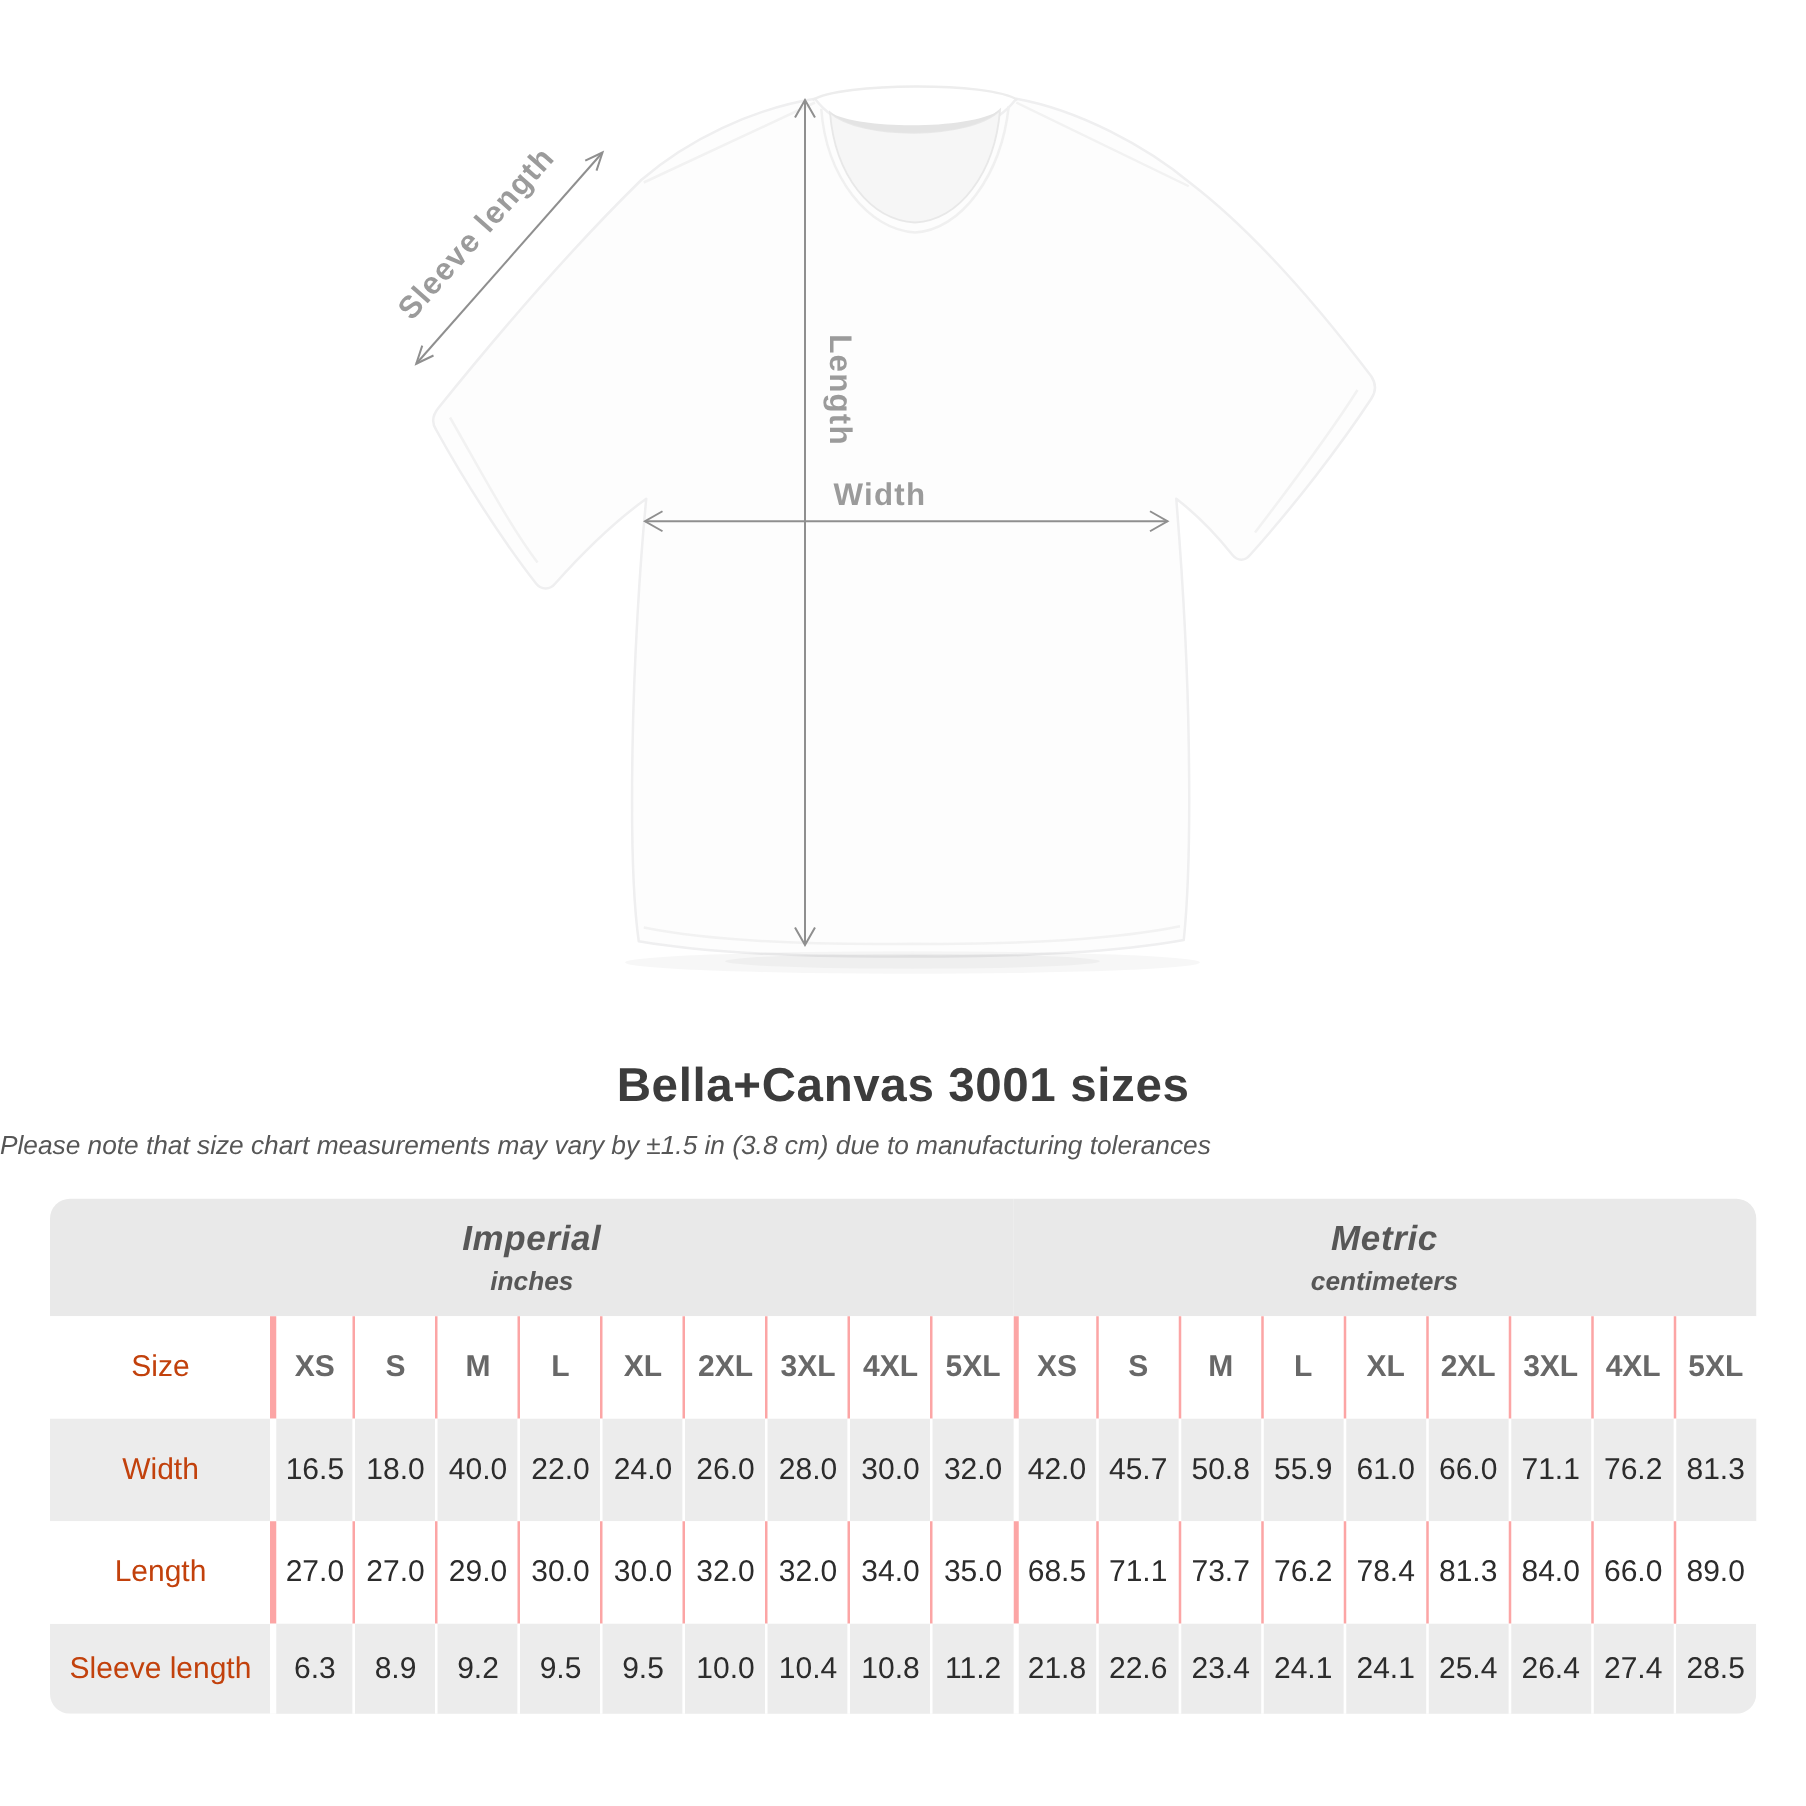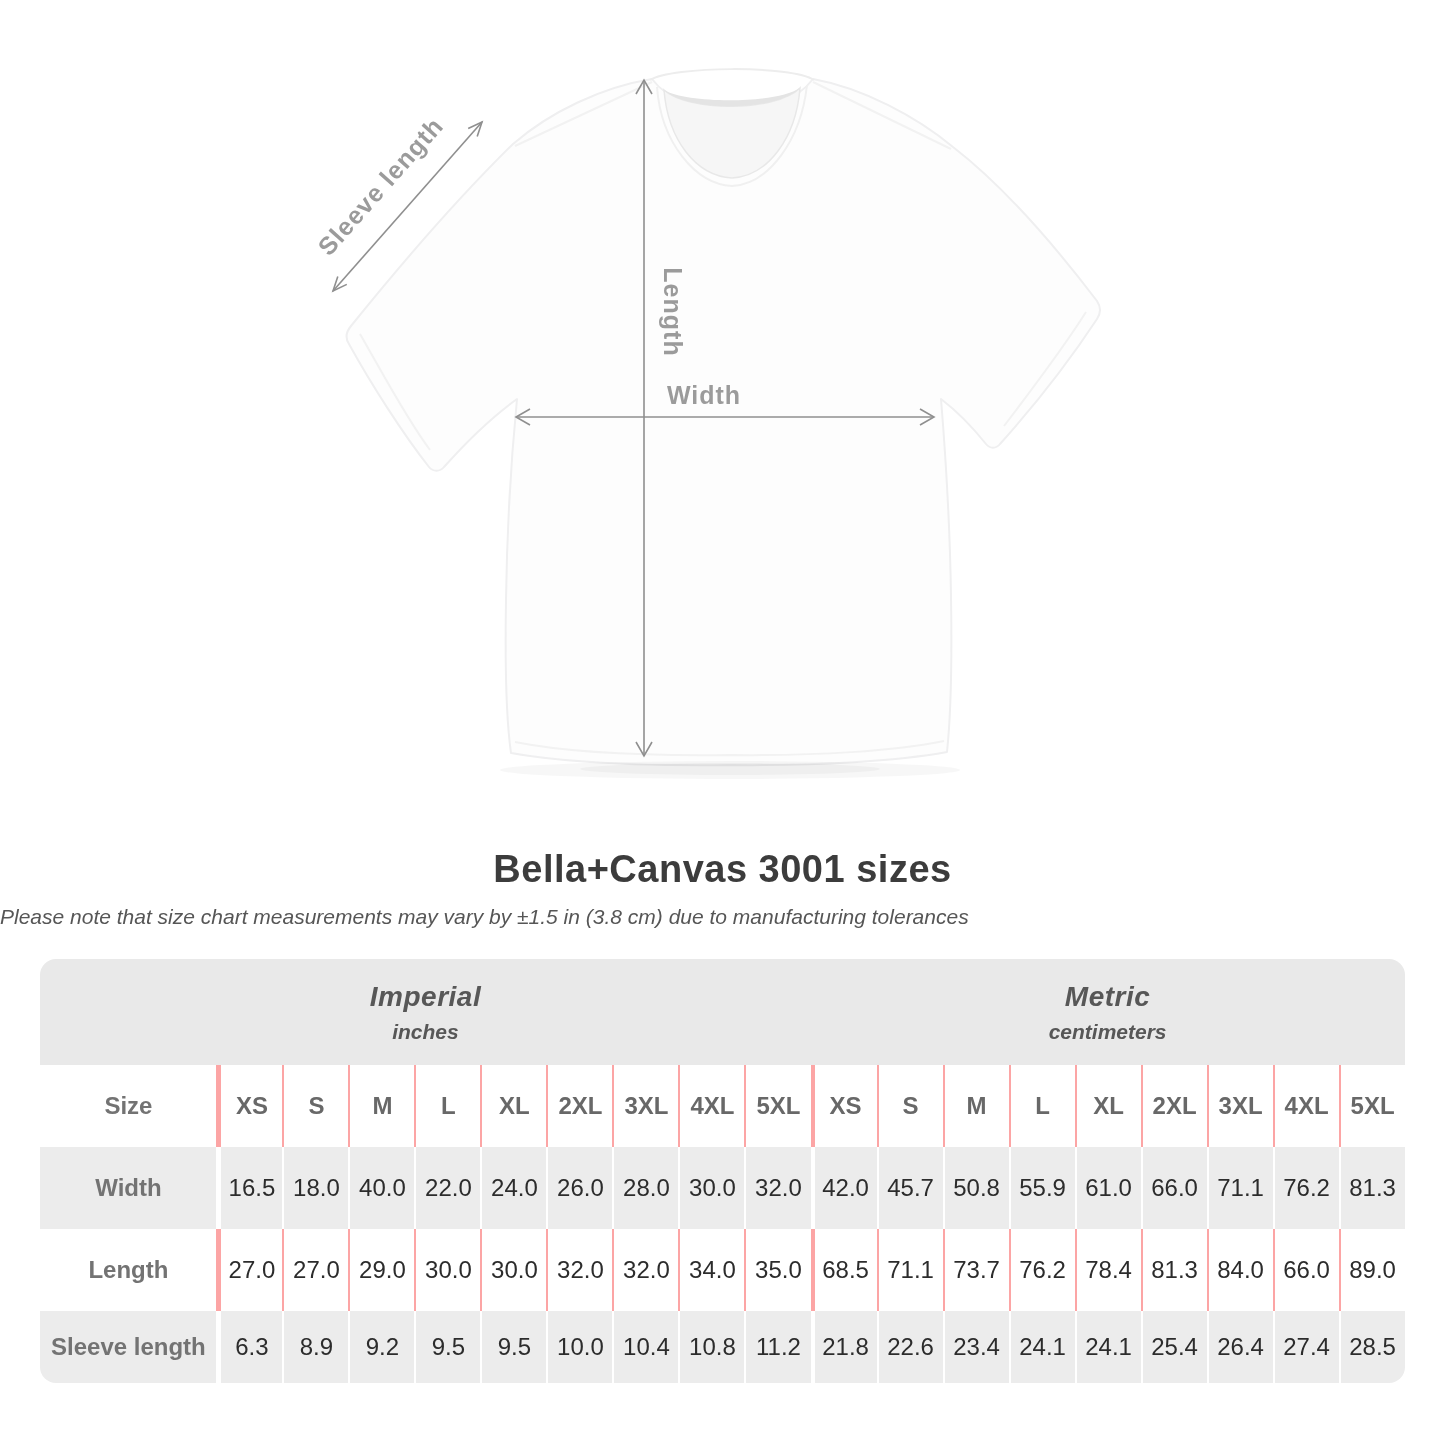--- a/index.html
+++ b/index.html
@@ -13,33 +13,33 @@
   
   .title{margin:18px 0 0 0;text-align:center;font-size:38px;font-weight:bold;color:#3c3c3c;letter-spacing:.5px;}
   .subtitle{margin:14px 0 0 0;text-align:left;font-style:italic;font-size:21px;color:#565656;}
 
   
   .size-table{width:1364px;margin:30px auto 0 auto;border-collapse:separate;border-spacing:0;table-layout:fixed;}
   .size-table td,.size-table th{padding:0;text-align:center;vertical-align:middle;}
   .c-label{width:176px;}
   .c-val{width:66px;}
 
-  tr.hdr{height:106px;}
+  tr.hdr{height:94px;}
   tr.hdr th{background:#e9e9e9;}
   tr.hdr th:first-child{border-top-left-radius:16px;}
   tr.hdr th:last-child{border-top-right-radius:16px;}
   .sec-title{font-size:28px;font-weight:bold;font-style:italic;color:#575757;letter-spacing:.5px;}
   .sec-unit{margin-top:7px;font-size:21px;font-style:italic;color:#575757;}
 
   tr.r-size{height:82px;background:#ffffff;}
   tr.r-white{height:82px;background:#ffffff;}
   tr.r-gray{height:82px;background:#ececec;}
   tr.r-last{height:72px;}
 
-  .lbl{font-size:24px;font-weight:bold;color:#737373;}
+  .lbl{font-size:24px;font-weight:normal;color:#c2410c;}
   .szh{font-size:24px;font-weight:bold;color:#686868;}
   .val{font-size:24px;color:#2c2c2c;}
 
   tr.r-size td + td, tr.r-white td + td{border-left:2px solid #fca5a5;}
   tr.r-gray td + td{border-left:2px solid #ffffff;}
   tr.r-size td.sep, tr.r-white td.sep{border-left-width:5px;}
   tr.r-gray td.sep{border-left-width:5px;margin-top:44px;}
   tr.r-size td.sep2, tr.r-white td.sep2{border-left-width:4px;}
   tr.r-gray td.sep2{border-left-width:4px;}
 

